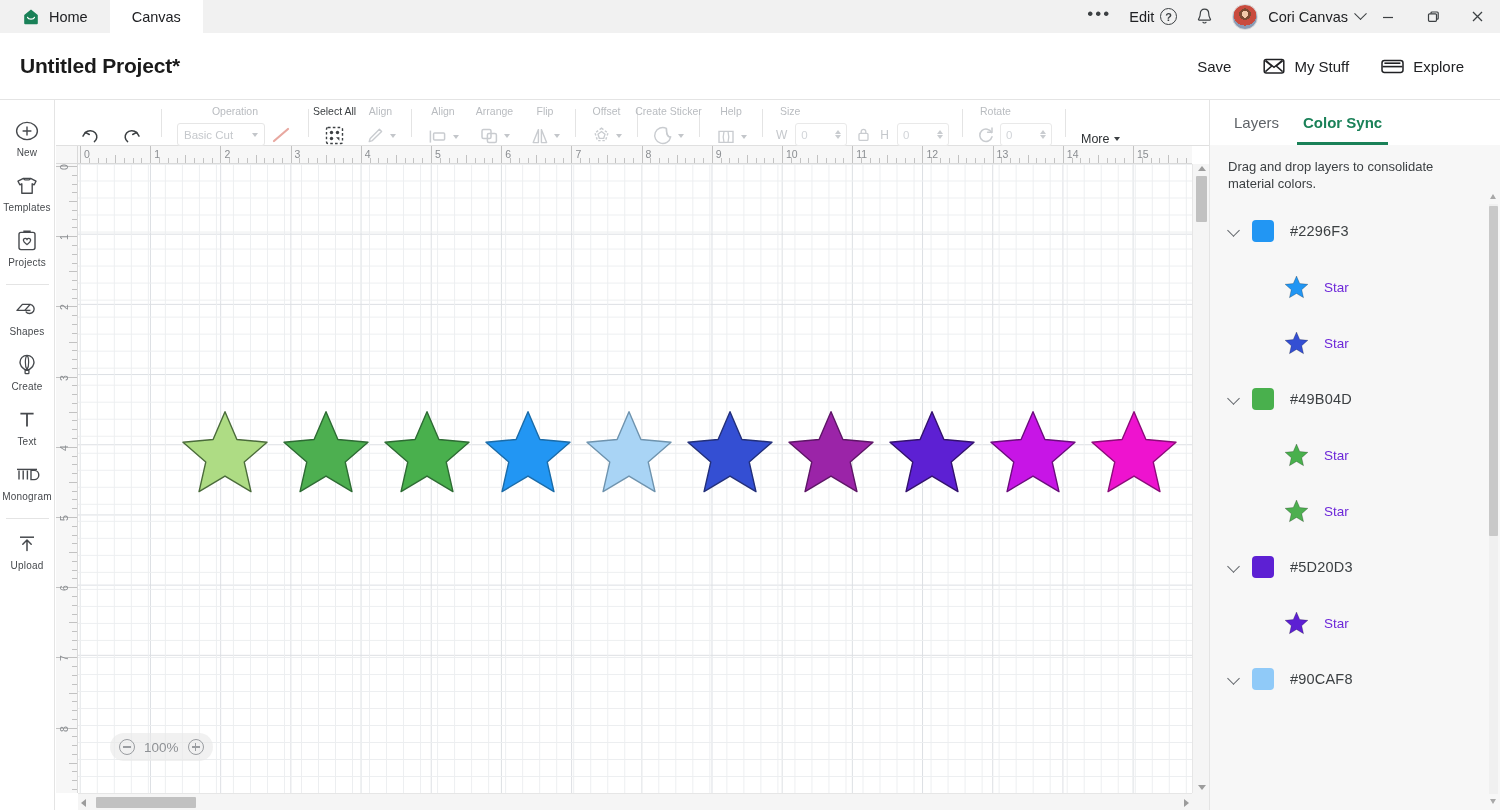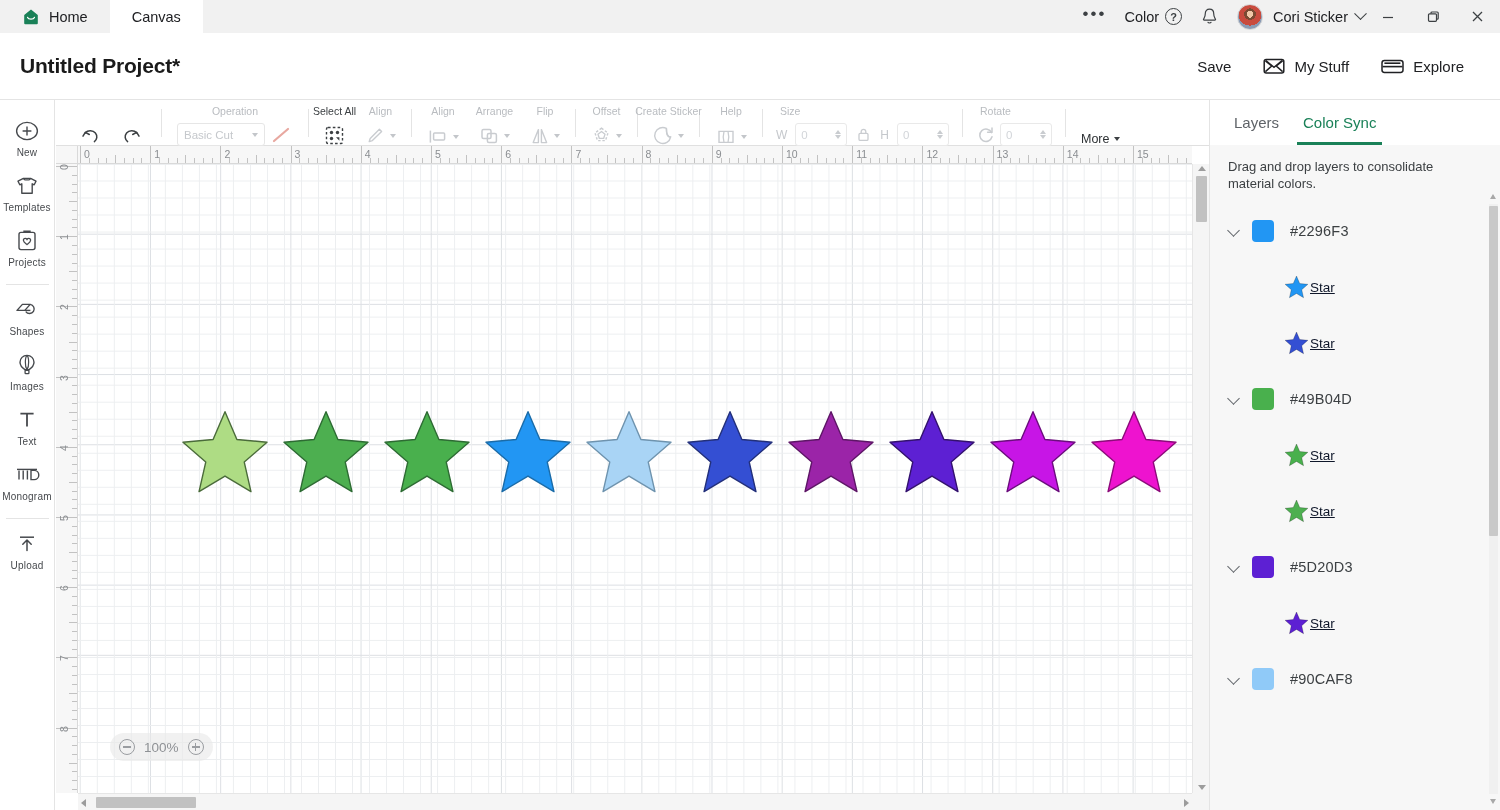--- a/index.html
+++ b/index.html
@@ -166,36 +166,36 @@
   
   .rpanel {
     position: absolute; top: 100px; right: 0; width: 291px; height: 710px;
     background: #f7f7f7; border-left: 1px solid #e4e4e4;
   }
   .rtabs { height: 45px; background: #fff; display: flex; align-items: stretch; padding-left: 12px; }
   .rtab {
     display: flex; align-items: center; padding: 0 12px; font-size: 15px;
     color: #5f6368; cursor: pointer; position: relative;
   }
-  .rtab.active { color: #1a8158; font-weight: normal; }
+  .rtab.active { color: #1a8158; font-weight: bold; }
   .rtab.active::after {
     content: ""; position: absolute; bottom: 0; left: 6px; right: 6px; height: 3px; background: #1a8158;
   }
   .rhint { font-size: 13px; color: #3c4043; line-height: 1.28; padding: 14px 22px 4px 18px; }
   .clist { position: absolute; top: 103px; left: 0; right: 0; bottom: 0; overflow: hidden; }
   .crow { display: flex; align-items: center; height: 56px; padding-left: 18px; }
   .crow .chv { width: 12px; height: 12px; margin-right: 12px; position: relative; cursor: pointer; }
   .crow .chv::after {
     content:""; position:absolute; left:1px; top:1px; width:8px; height:8px;
     border-right: 1.8px solid #5f6368; border-bottom: 1.8px solid #5f6368; transform: rotate(45deg);
   }
   .swatch { width: 22px; height: 22px; border-radius: 4px; margin-right: 16px; }
   .chex { font-size: 14.5px; color: #3c4043; letter-spacing: 0.2px; }
   .srow { display: flex; align-items: center; height: 56px; padding-left: 74px; cursor: pointer;}
-  .srow .sname { font-size: 13.5px; color: #0f172a; margin-left: 1px; text-decoration: underline; }
+  .srow .sname { font-size: 13.5px; color: #6d28d9; margin-left: 15px; }
   .rsb { position: absolute; right: 2px; top: 92px; width: 9px; bottom: 4px; }
   .rsb-track { position:absolute; top: 12px; bottom: 12px; left:0; width:9px; background:#f0f0f0; }
   .rsb-thumb { position: absolute; left: 0; top: 14px; width: 9px; height: 330px; background: #c9c9c9; border-radius: 1px; }
   .rsb-up, .rsb-dn { position:absolute; left:1px; width:0; height:0; border-left:3.5px solid transparent; border-right:3.5px solid transparent; }
   .rsb-up { top: 2px; border-bottom: 5px solid #a8a8a8; }
   .rsb-dn { bottom: 2px; border-top: 5px solid #a8a8a8; }
 </style>
 </head>
 <body>
 
@@ -211,32 +211,32 @@
   </div>
   <div class="tab active">
     <span>Canvas</span>
   </div>
 
   <div class="titlebar-right">
     <div class="tb-item">
         <span class="dots">•••</span>
       </div>
     <div class="tb-item">
-      <span class="help-txt">Color</span>
+      <span class="help-txt">Edit</span>
       <span class="circ-q">?</span>
     </div>
     <div class="tb-item">
       <svg width="19" height="20" viewBox="0 0 19 20">
           <path d="M9.5 2.2c-2.6 0-4.2 1.9-4.2 4.4 0 3.7-1.3 4.6-1.8 5.6-.2.4.1.9.6.9h10.8c.5 0 .8-.5.6-.9-.5-1-1.8-1.9-1.8-5.6 0-2.5-1.6-4.4-4.2-4.4Z" fill="none" stroke="#3c4043" stroke-width="1.2"></path>
           <path d="M8 15.3c.3.9 2.7.9 3 0" fill="none" stroke="#3c4043" stroke-width="1.2" stroke-linecap="round"></path>
         </svg>
     </div>
     <div class="tb-item" style="padding-right:0">
       <span class="avatar"></span>
-      <span class="username">Cori Sticker</span>
+      <span class="username">Cori Canvas</span>
       <span class="chev-dn"></span>
     </div>
     <div class="wctrl">
       <svg width="14" height="14" viewBox="0 0 14 14">
           <path d="M2 7.5h10" stroke="#3c4043" stroke-width="1.2"></path>
         </svg>
     </div>
     <div class="wctrl">
       <svg width="14" height="14" viewBox="0 0 14 14">
           <rect x="2.5" y="3.8" width="8" height="7.5" rx="1" fill="none" stroke="#3c4043" stroke-width="1.2"></rect>
@@ -320,21 +320,21 @@
     <span class="rail-label">Shapes</span>
   </div>
   <div class="rail-item">
     <span class="rail-icon">
       <svg width="22" height="24" viewBox="0 0 22 24">
           <path d="M11 2.4c-4 0-7 3-7 6.8 0 3.6 3.4 6.4 5.2 7.6h3.6C14.6 15.6 18 12.8 18 9.2c0-3.8-3-6.8-7-6.8Z" fill="none" stroke="#46494d" stroke-width="1.4"></path>
           <path d="M11 2.4c-2 2-2.4 10.6 0 14.4M11 2.4c2 2 2.4 10.6 0 14.4" fill="none" stroke="#46494d" stroke-width="1.2"></path>
           <rect x="9.1" y="17.3" width="3.8" height="3.4" rx="0.6" fill="none" stroke="#46494d" stroke-width="1.3"></rect>
         </svg>
     </span>
-    <span class="rail-label">Images</span>
+    <span class="rail-label">Create</span>
   </div>
   <div class="rail-item">
     <span class="rail-icon">
       <svg width="22" height="22" viewBox="0 0 22 22">
           <path d="M4.4 4.6h13.2M11 4.6v13" fill="none" stroke="#46494d" stroke-width="1.8"></path>
         </svg>
     </span>
     <span class="rail-label">Text</span>
   </div>
   <div class="rail-item">

